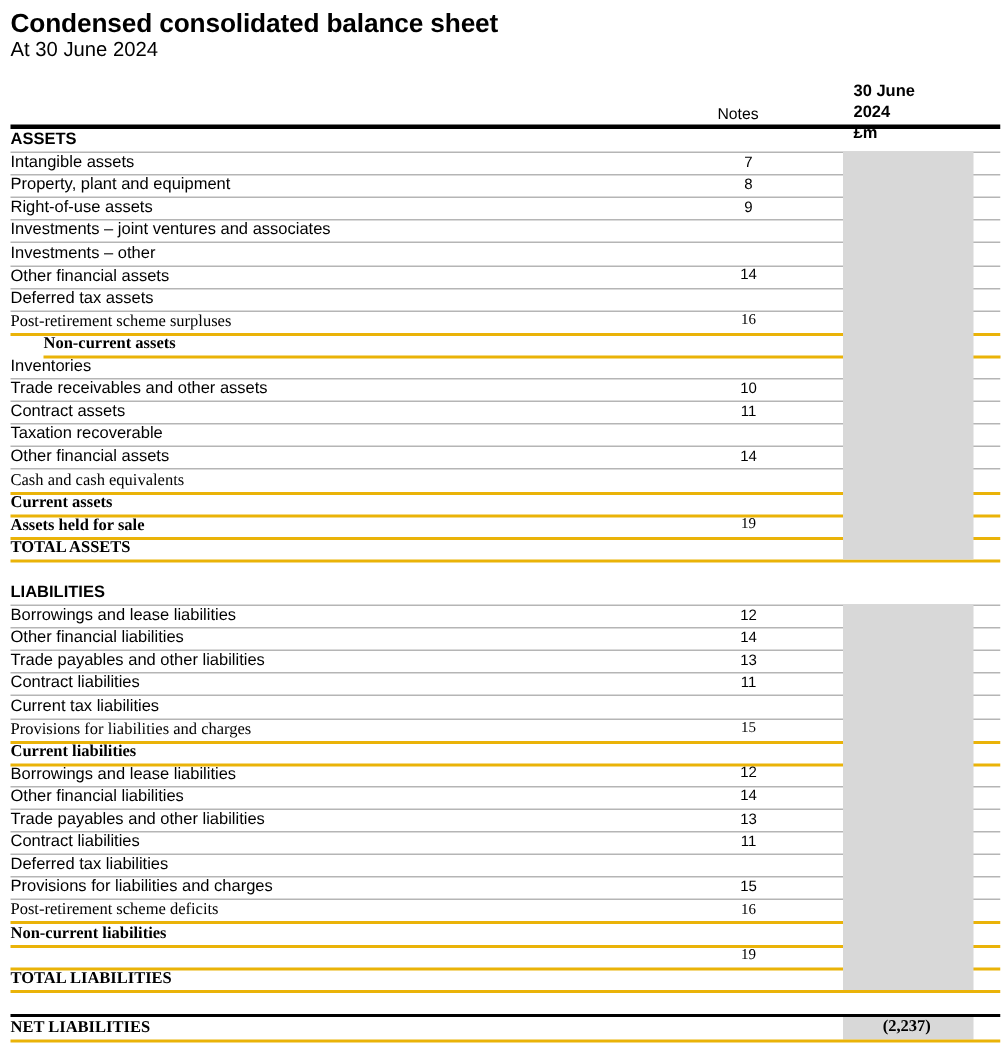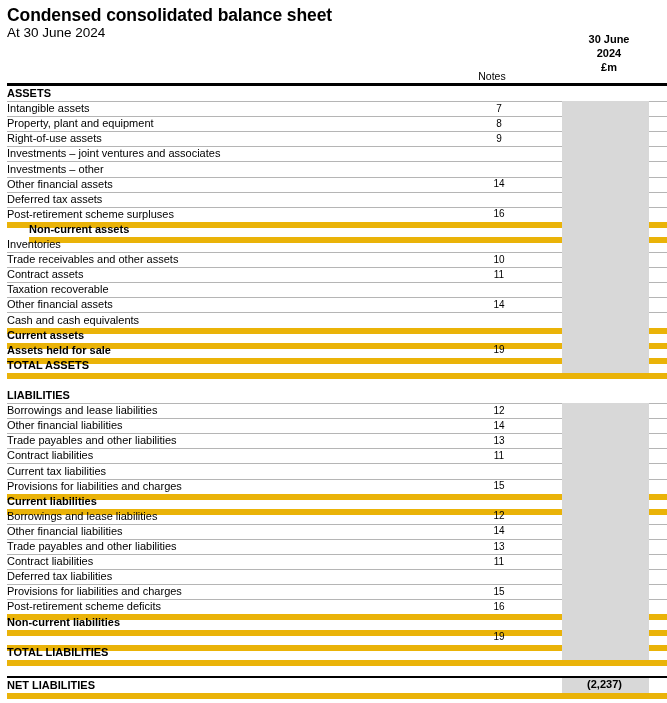--- a/index.html
+++ b/index.html
@@ -1,33 +1,33 @@
 <!DOCTYPE html>
 <html><head>
 <meta charset="utf-8">
 <style>
   html, body { margin: 0; padding: 0; background: #ffffff; }
   body { width: 667px; height: 703px; position: relative; overflow: hidden;
          font-family: "Liberation Sans", sans-serif; color: #000; }
   .title { position: absolute; left: 7px; top: 5px; font-size: 17.5px; font-weight: bold; letter-spacing: -0.1px; }
   .subtitle { position: absolute; left: 7px; top: 25px; font-size: 13.5px; text-align: right; }
-  .colhead { position: absolute; right: 18px; top: 32px; width: 80px; text-align: center;
+  .colhead { position: absolute; right: 18px; top: 54px; width: 80px; text-align: left;
              font-size: 11px; font-weight: bold; line-height: 14px; }
   .noteshead { position: absolute; left: 460px; top: 70px; width: 64px; text-align: center; font-size: 10.5px; }
   .topline { position: absolute; left: 7px; width: 660px; top: 83px; height: 3px; background: #000; }
 
   .shade { position: absolute; left: 562px; width: 87px; background: #d8d8d8; }
 
   .row { position: absolute; left: 7px; width: 660px; height: 15px; font-size: 11px; }
   .row .lbl { position: absolute; left: 0; top: 1px; white-space: nowrap; }
   .row .note { position: absolute; left: 460px; width: 64px; text-align: center; top: 1.5px; font-size: 10px; }
   .row .val { position: absolute; left: 555px; width: 85px; text-align: center; top: 0; font-weight: bold; }
   .row.bold .lbl { font-weight: bold; }
   .row.line-thin { border-bottom: 1px solid #b5b5b5; }
-  .row.line-thick { border-bottom: 6px solid #eab308; }
+  .row.line-thick { border-bottom: 2px solid #eab308; font-family: Liberation Serif, serif; }
   .row.head .lbl { font-weight: bold; }
 </style>
 </head>
 <body>
 
 <div class="title">Condensed consolidated balance sheet</div>
 <div class="subtitle">At 30 June 2024</div>
 <div class="colhead">
   <div>30 June</div>
   <div>2024</div>

